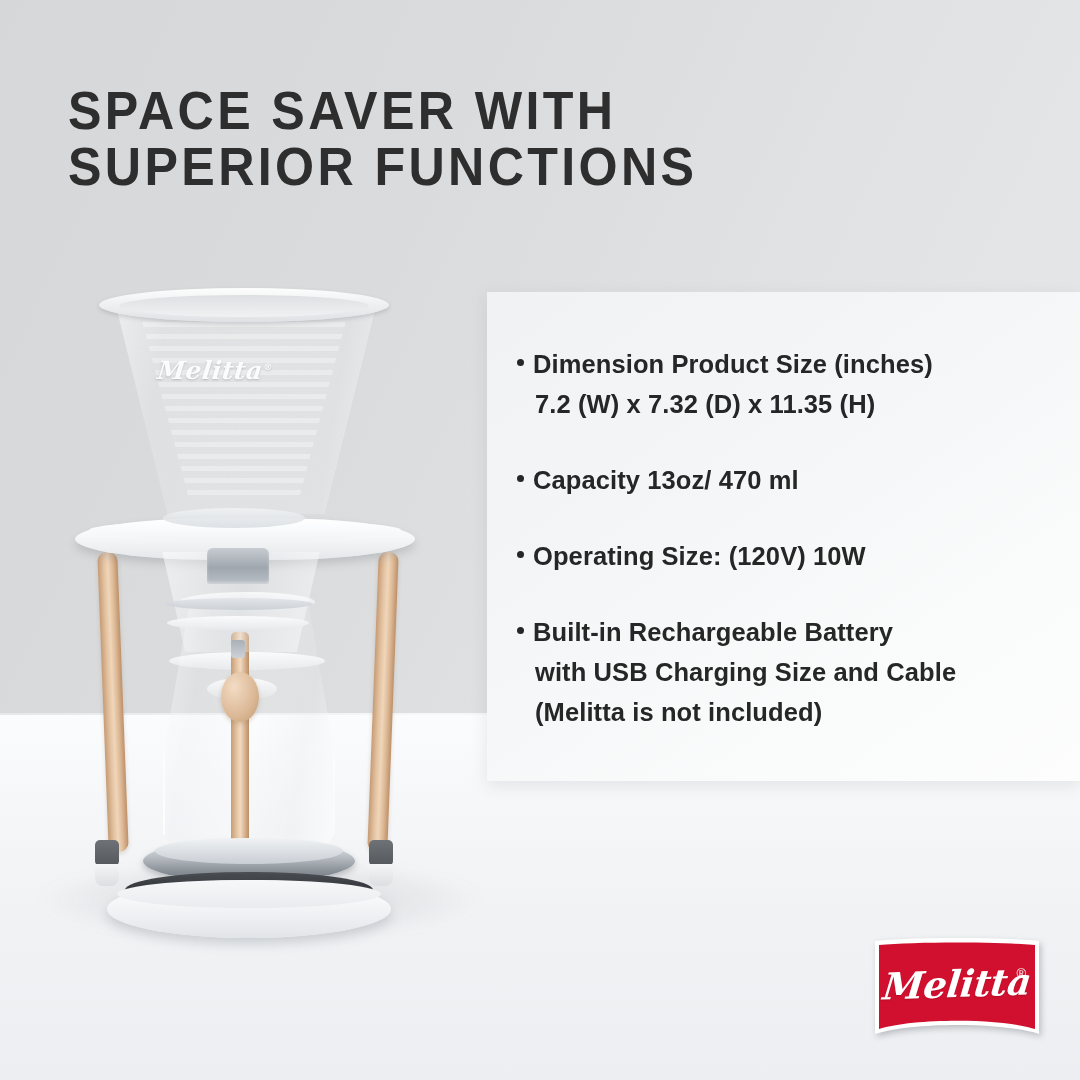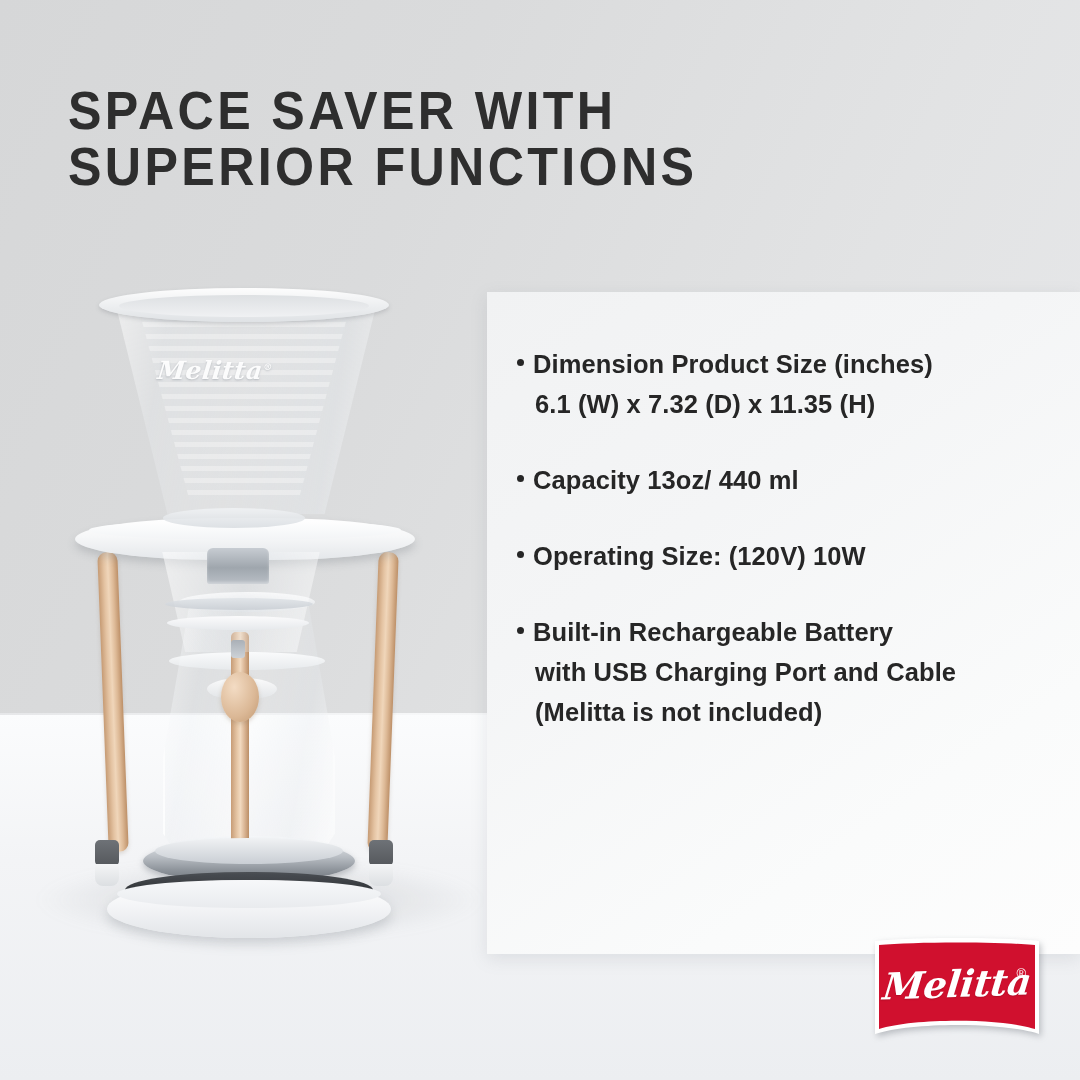--- a/index.html
+++ b/index.html
@@ -192,21 +192,21 @@
   #headline{
     position:absolute;left:68px;top:82px;width:830px;
     color:#2e2e2e;font-weight:bold;font-size:54px;line-height:56px;
     letter-spacing:3.6px;transform:scaleX(.93);transform-origin:left top;
     font-family:"Liberation Sans","DejaVu Sans",sans-serif;
   }
   #headline div{white-space:nowrap;}
 
   
   #spec-panel{
-    position:absolute;left:487px;top:292px;width:593px;height:662px;
+    position:absolute;left:487px;top:292px;width:593px;height:489px;
     background:linear-gradient(145deg,#f1f2f3 0%,#f4f5f6 35%,#fafbfb 75%,#fdfdfd 100%);
     box-shadow:0 5px 16px rgba(120,126,134,.16);
   }
   #spec-list{
     position:absolute;left:30px;top:52px;width:545px;
     color:#262626;font-size:25.5px;line-height:40px;font-weight:bold;
     letter-spacing:.1px;
   }
   .spec-item{margin-bottom:36px;position:relative;padding-left:16px;}
   .spec-item:last-child{margin-bottom:8px;}
@@ -292,37 +292,37 @@
     <div class="foot" id="foot-left"></div>
     <div class="foot" id="foot-right"></div>
   </div>
 
   <div id="spec-panel">
     <ul id="spec-list" style="list-style:none;margin:0;padding:0;">
 
       <li class="spec-item">
         <span class="dot"></span>
         <span class="ln">Dimension Product Size (inches)</span>
-        <span class="ln ind">6.1 (W) x 7.32 (D) x 11.35 (H)</span>
+        <span class="ln ind">7.2 (W) x 7.32 (D) x 11.35 (H)</span>
       </li>
 
       <li class="spec-item">
         <span class="dot"></span>
-        <span class="ln">Capacity 13oz/ 440 ml</span>
+        <span class="ln">Capacity 13oz/ 470 ml</span>
       </li>
 
       <li class="spec-item">
         <span class="dot"></span>
         <span class="ln">Operating Size: (120V) 10W</span>
       </li>
 
       <li class="spec-item">
         <span class="dot"></span>
         <span class="ln">Built-in Rechargeable Battery</span>
-        <span class="ln ind">with USB Charging Port and Cable</span>
+        <span class="ln ind">with USB Charging Size and Cable</span>
         <span class="ln ind">(Melitta is not included)</span>
       </li>
 
     </ul>
   </div>
 
   <div id="melitta-logo">
     <svg class="logo-card" width="170" height="103" viewBox="0 0 170 103">
       <path d="M3,5 C40,1 130,1 167,5 L167,98 C130,86 40,86 3,98 Z" fill="#ffffff"></path>
       <path d="M7,9 C42,5.5 128,5.5 163,9 L163,93 C128,82 42,82 7,93 Z" fill="#D0102E"></path>

